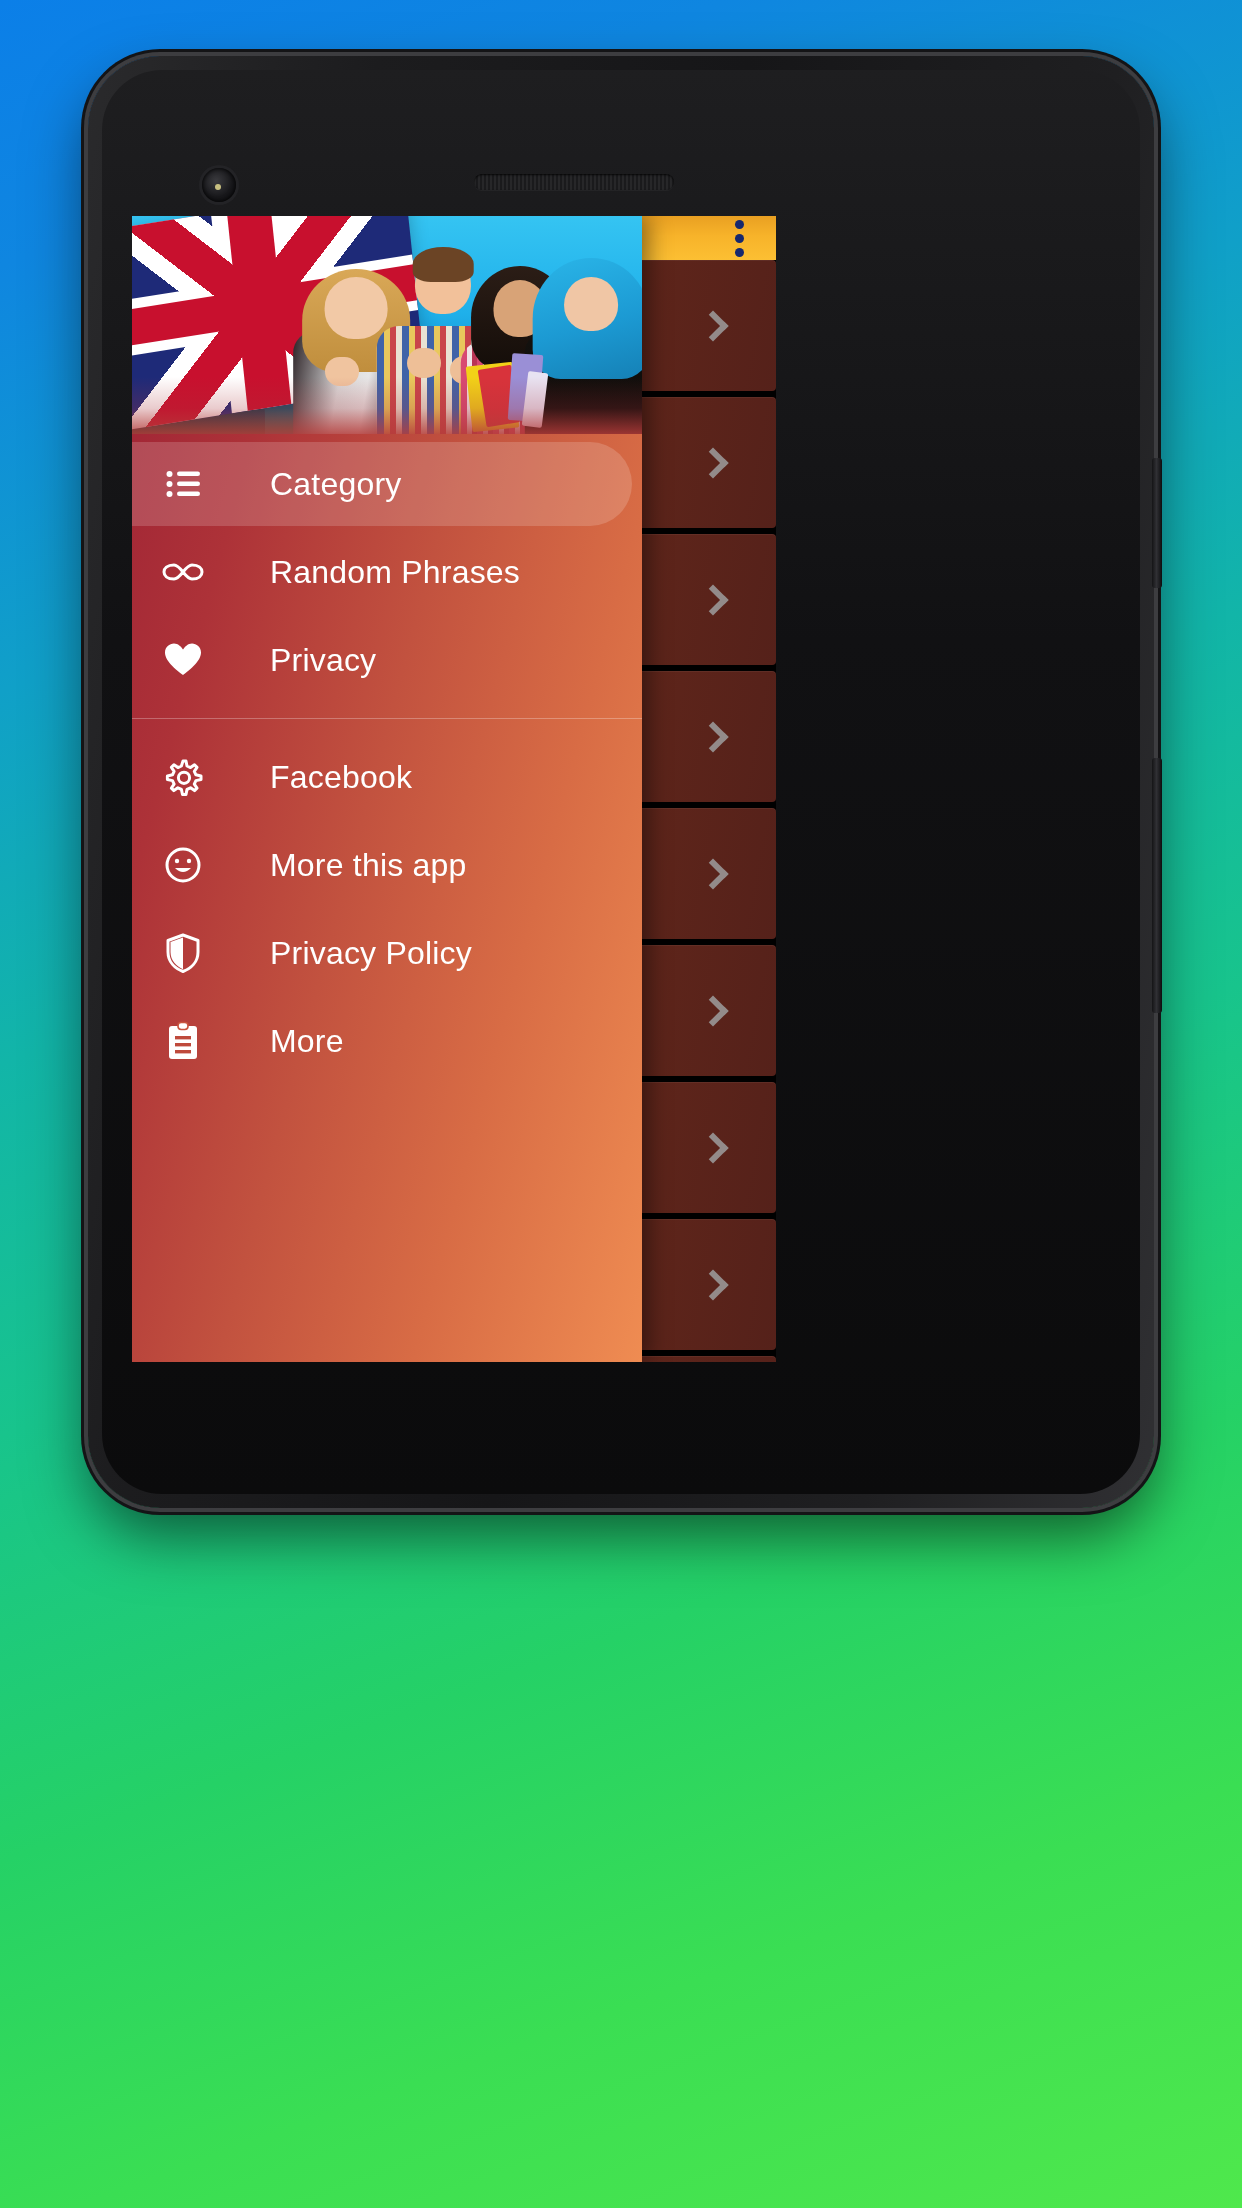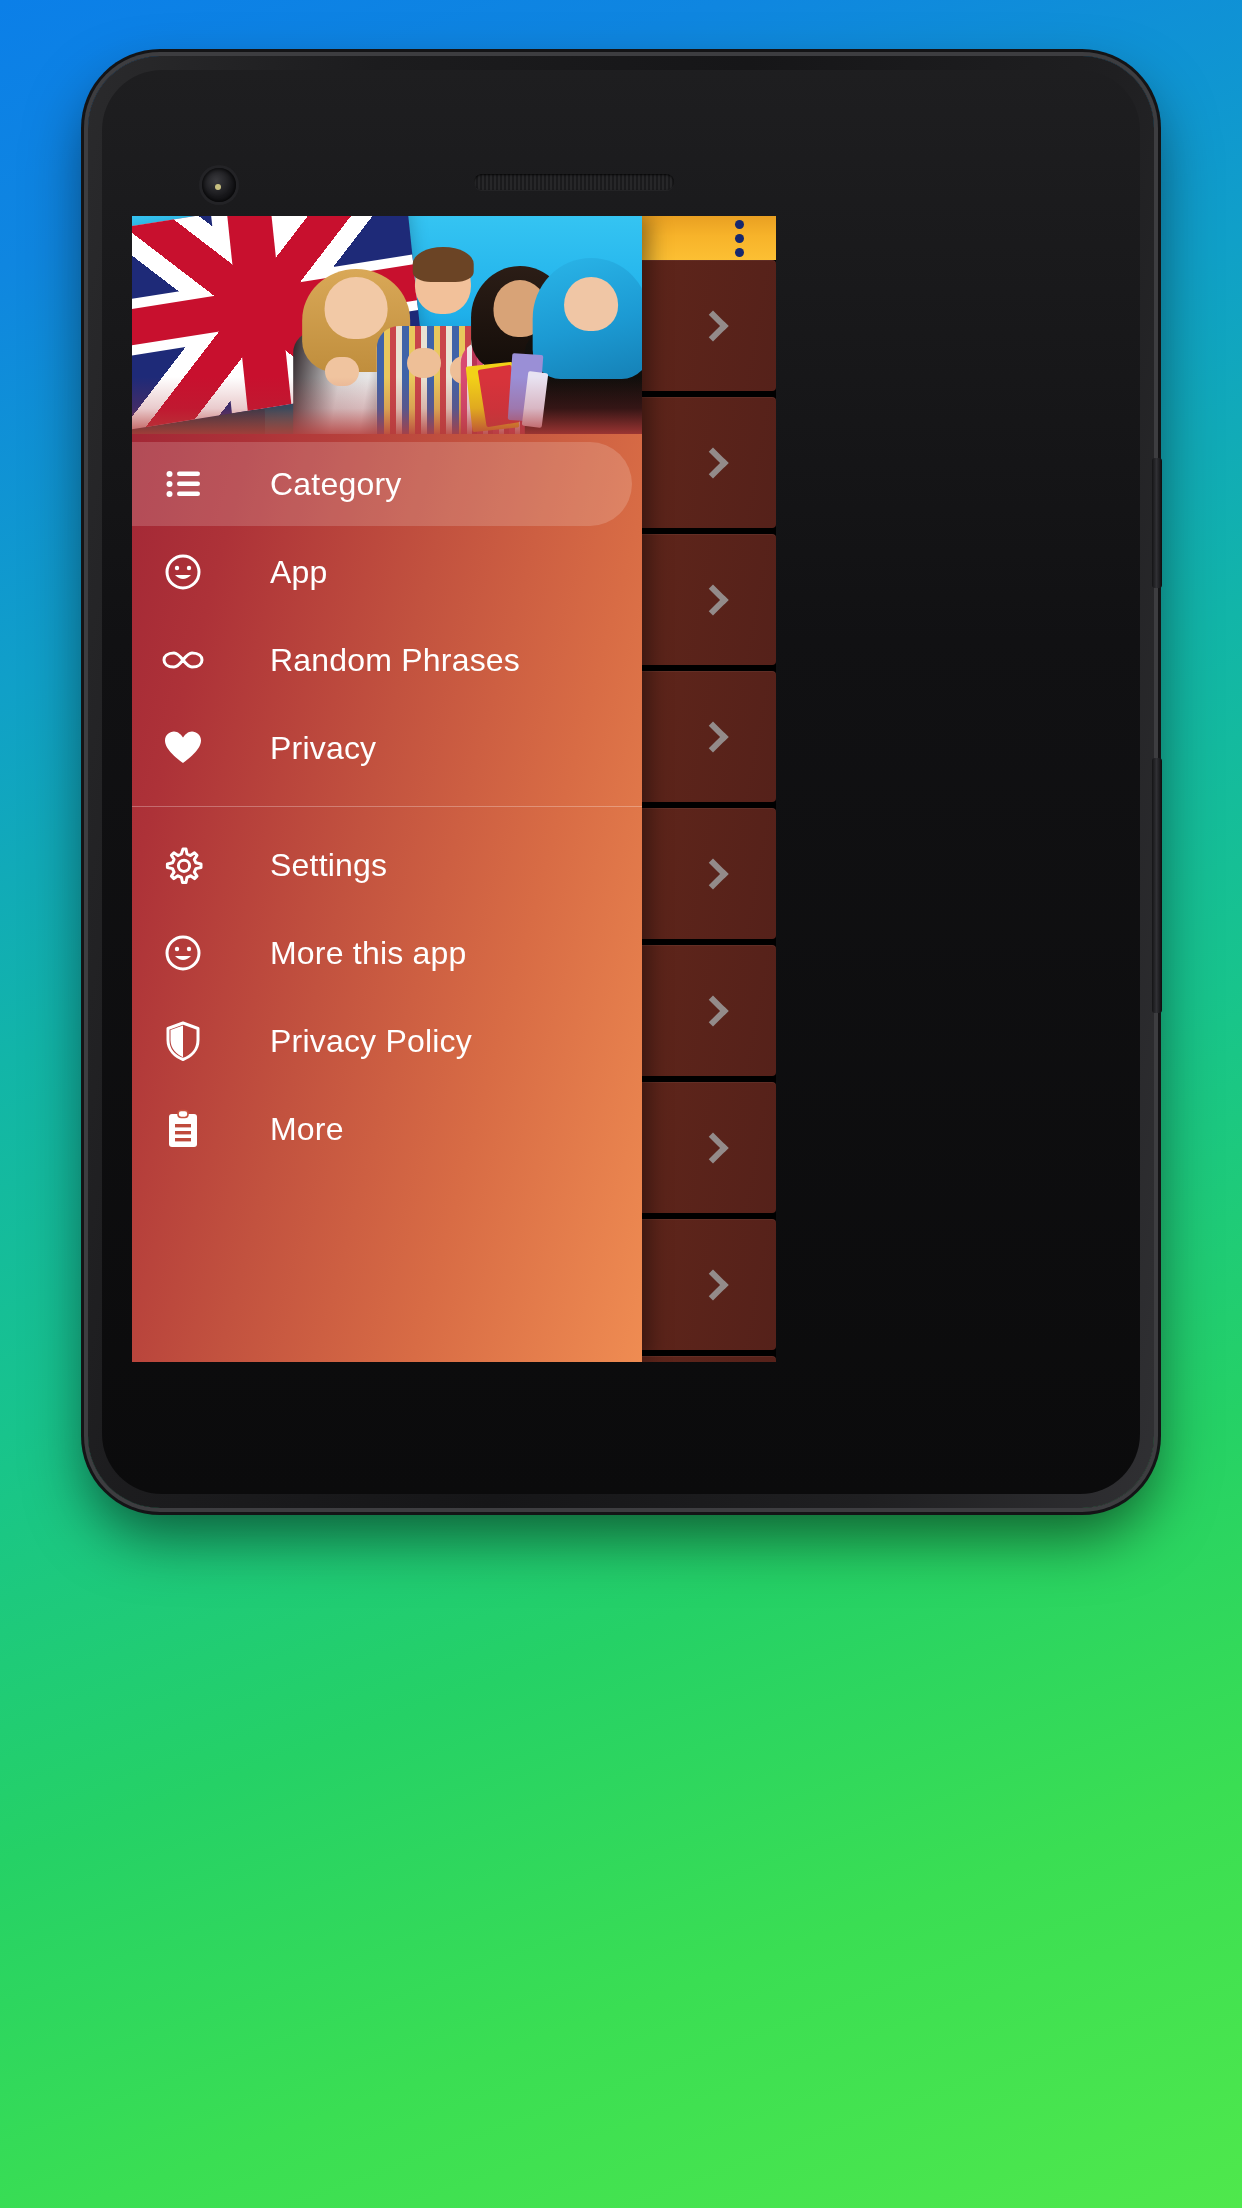--- a/index.html
+++ b/index.html
@@ -406,31 +406,20 @@
                   <circle cx="3.5" cy="14" r="3" fill="#fff"></circle>
                   <circle cx="3.5" cy="24" r="3" fill="#fff"></circle>
                   <rect x="11" y="1.6" width="23" height="4.4" rx="2.2" fill="#fff"></rect>
                   <rect x="11" y="11.6" width="23" height="4.4" rx="2.2" fill="#fff"></rect>
                   <rect x="11" y="21.6" width="23" height="4.4" rx="2.2" fill="#fff"></rect>
                 </svg>
               </span>
               <span class="menu-label">Category</span>
             </div>
 
-            <div class="menu-item">
-              <span class="menu-icon">
-                <svg width="38" height="38" viewBox="0 0 38 38">
-                  <circle cx="19" cy="19" r="16" fill="none" stroke="#fff" stroke-width="3"></circle>
-                  <circle cx="13" cy="15" r="2.2" fill="#fff"></circle>
-                  <circle cx="25" cy="15" r="2.2" fill="#fff"></circle>
-                  <path d="M11 22 Q19 30 27 22 Z" fill="#fff"></path>
-                </svg>
-              </span>
-              <span class="menu-label">App</span>
-            </div>
 
 
             <div class="menu-item">
               <span class="menu-icon">
                 <svg width="44" height="26" viewBox="0 0 44 26">
                   <path d="M13 6 C6 6 3 9.5 3 13 C3 16.5 6 20 13 20 C20 20 24 6 31 6 C38 6 41 9.5 41 13 C41 16.5 38 20 31 20 C24 20 20 6 13 6 Z" fill="none" stroke="#fff" stroke-width="3" stroke-linejoin="round"></path>
                 </svg>
               </span>
               <span class="menu-label">Random Phrases</span>
             </div>
@@ -446,21 +435,21 @@
 
             <div id="menu-divider"></div>
 
             <div class="menu-item">
               <span class="menu-icon">
                 <svg width="40" height="40" viewBox="0 0 40 40">
                   <path d="M20 4 L23 4 L24 9 L27.5 10.6 L31.5 7.8 L34 10.3 L31.3 14.3 L32.9 17.8 L38 19 L38 22.5 L32.9 23.6 L31.3 27.1 L34 31.1 L31.5 33.6 L27.5 30.8 L24 32.4 L23 37.5 L19.5 37.5 L18.4 32.4 L14.9 30.8 L10.9 33.6 L8.4 31.1 L11.1 27.1 L9.5 23.6 L4.4 22.5 L4.4 19 L9.5 17.8 L11.1 14.3 L8.4 10.3 L10.9 7.8 L14.9 10.6 L18.4 9 Z" fill="none" stroke="#fff" stroke-width="3" stroke-linejoin="round"></path>
                   <circle cx="21" cy="20.8" r="5.6" fill="none" stroke="#fff" stroke-width="3"></circle>
                 </svg>
               </span>
-              <span class="menu-label">Settings</span>
+              <span class="menu-label">Facebook</span>
             </div>
 
             <div class="menu-item">
               <span class="menu-icon">
                 <svg width="38" height="38" viewBox="0 0 38 38">
                   <circle cx="19" cy="19" r="16" fill="none" stroke="#fff" stroke-width="3"></circle>
                   <circle cx="13" cy="15" r="2.2" fill="#fff"></circle>
                   <circle cx="25" cy="15" r="2.2" fill="#fff"></circle>
                   <path d="M11 22 Q19 30 27 22 Z" fill="#fff"></path>
                 </svg>

